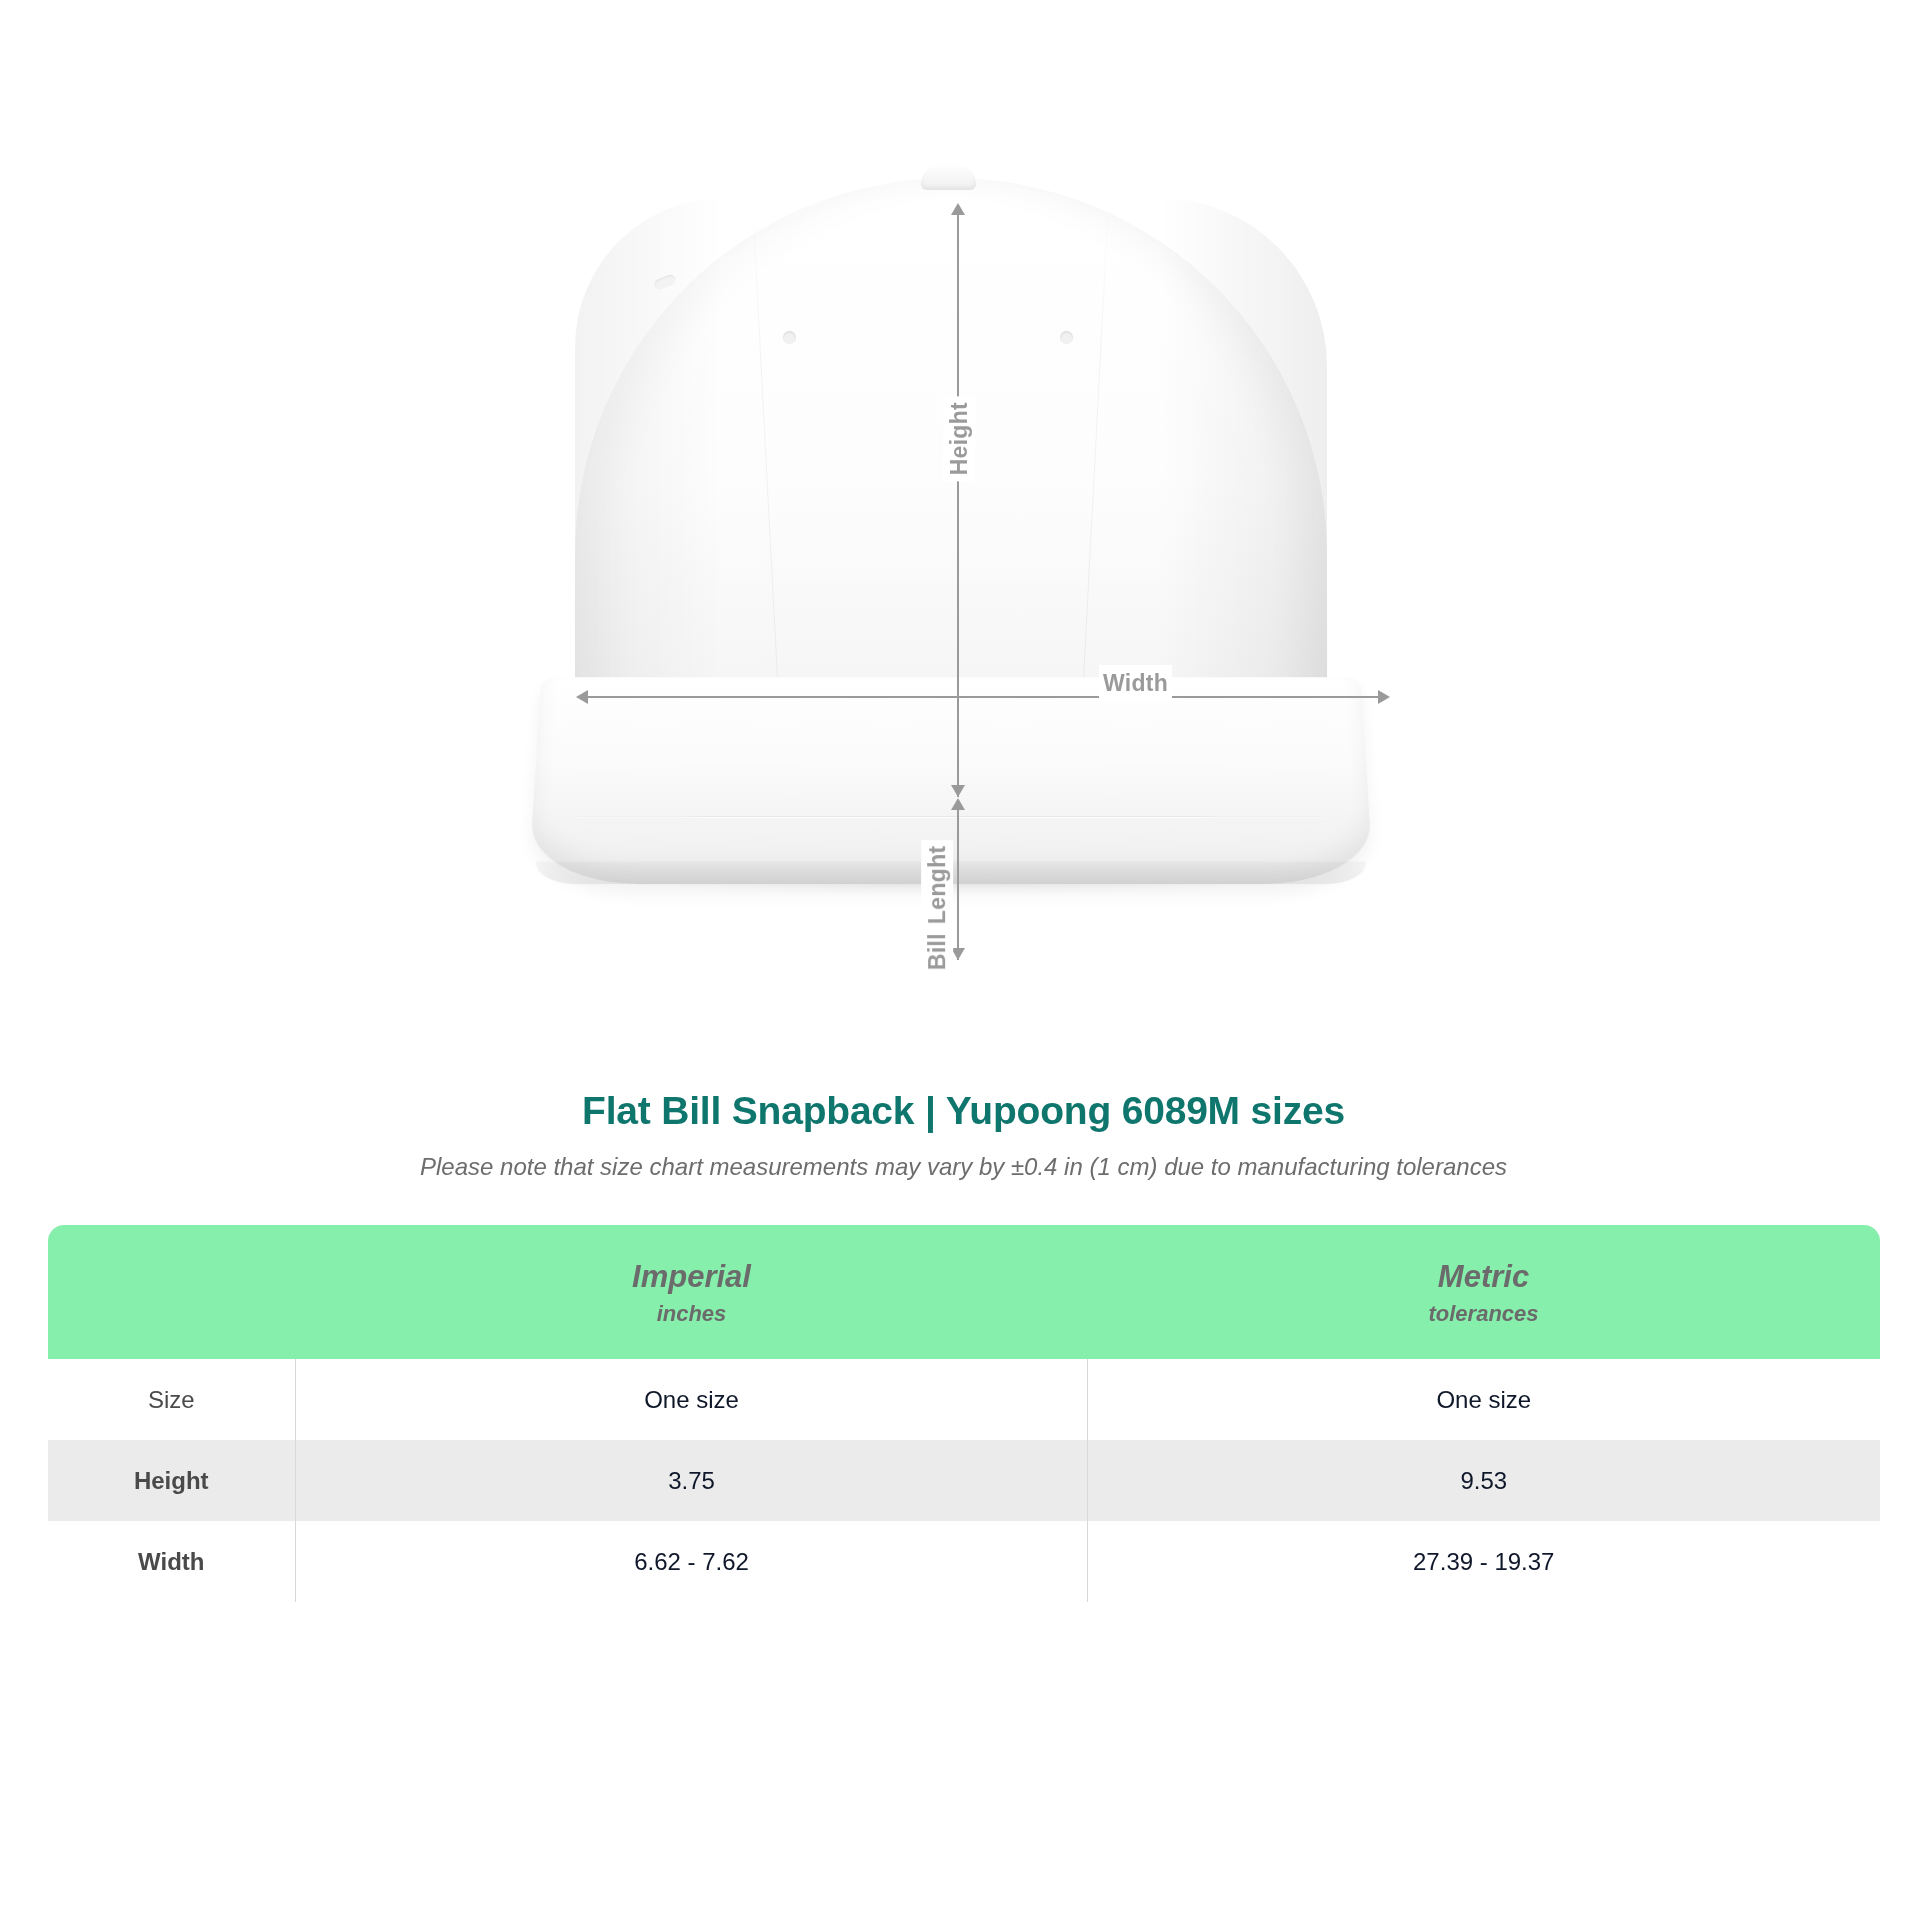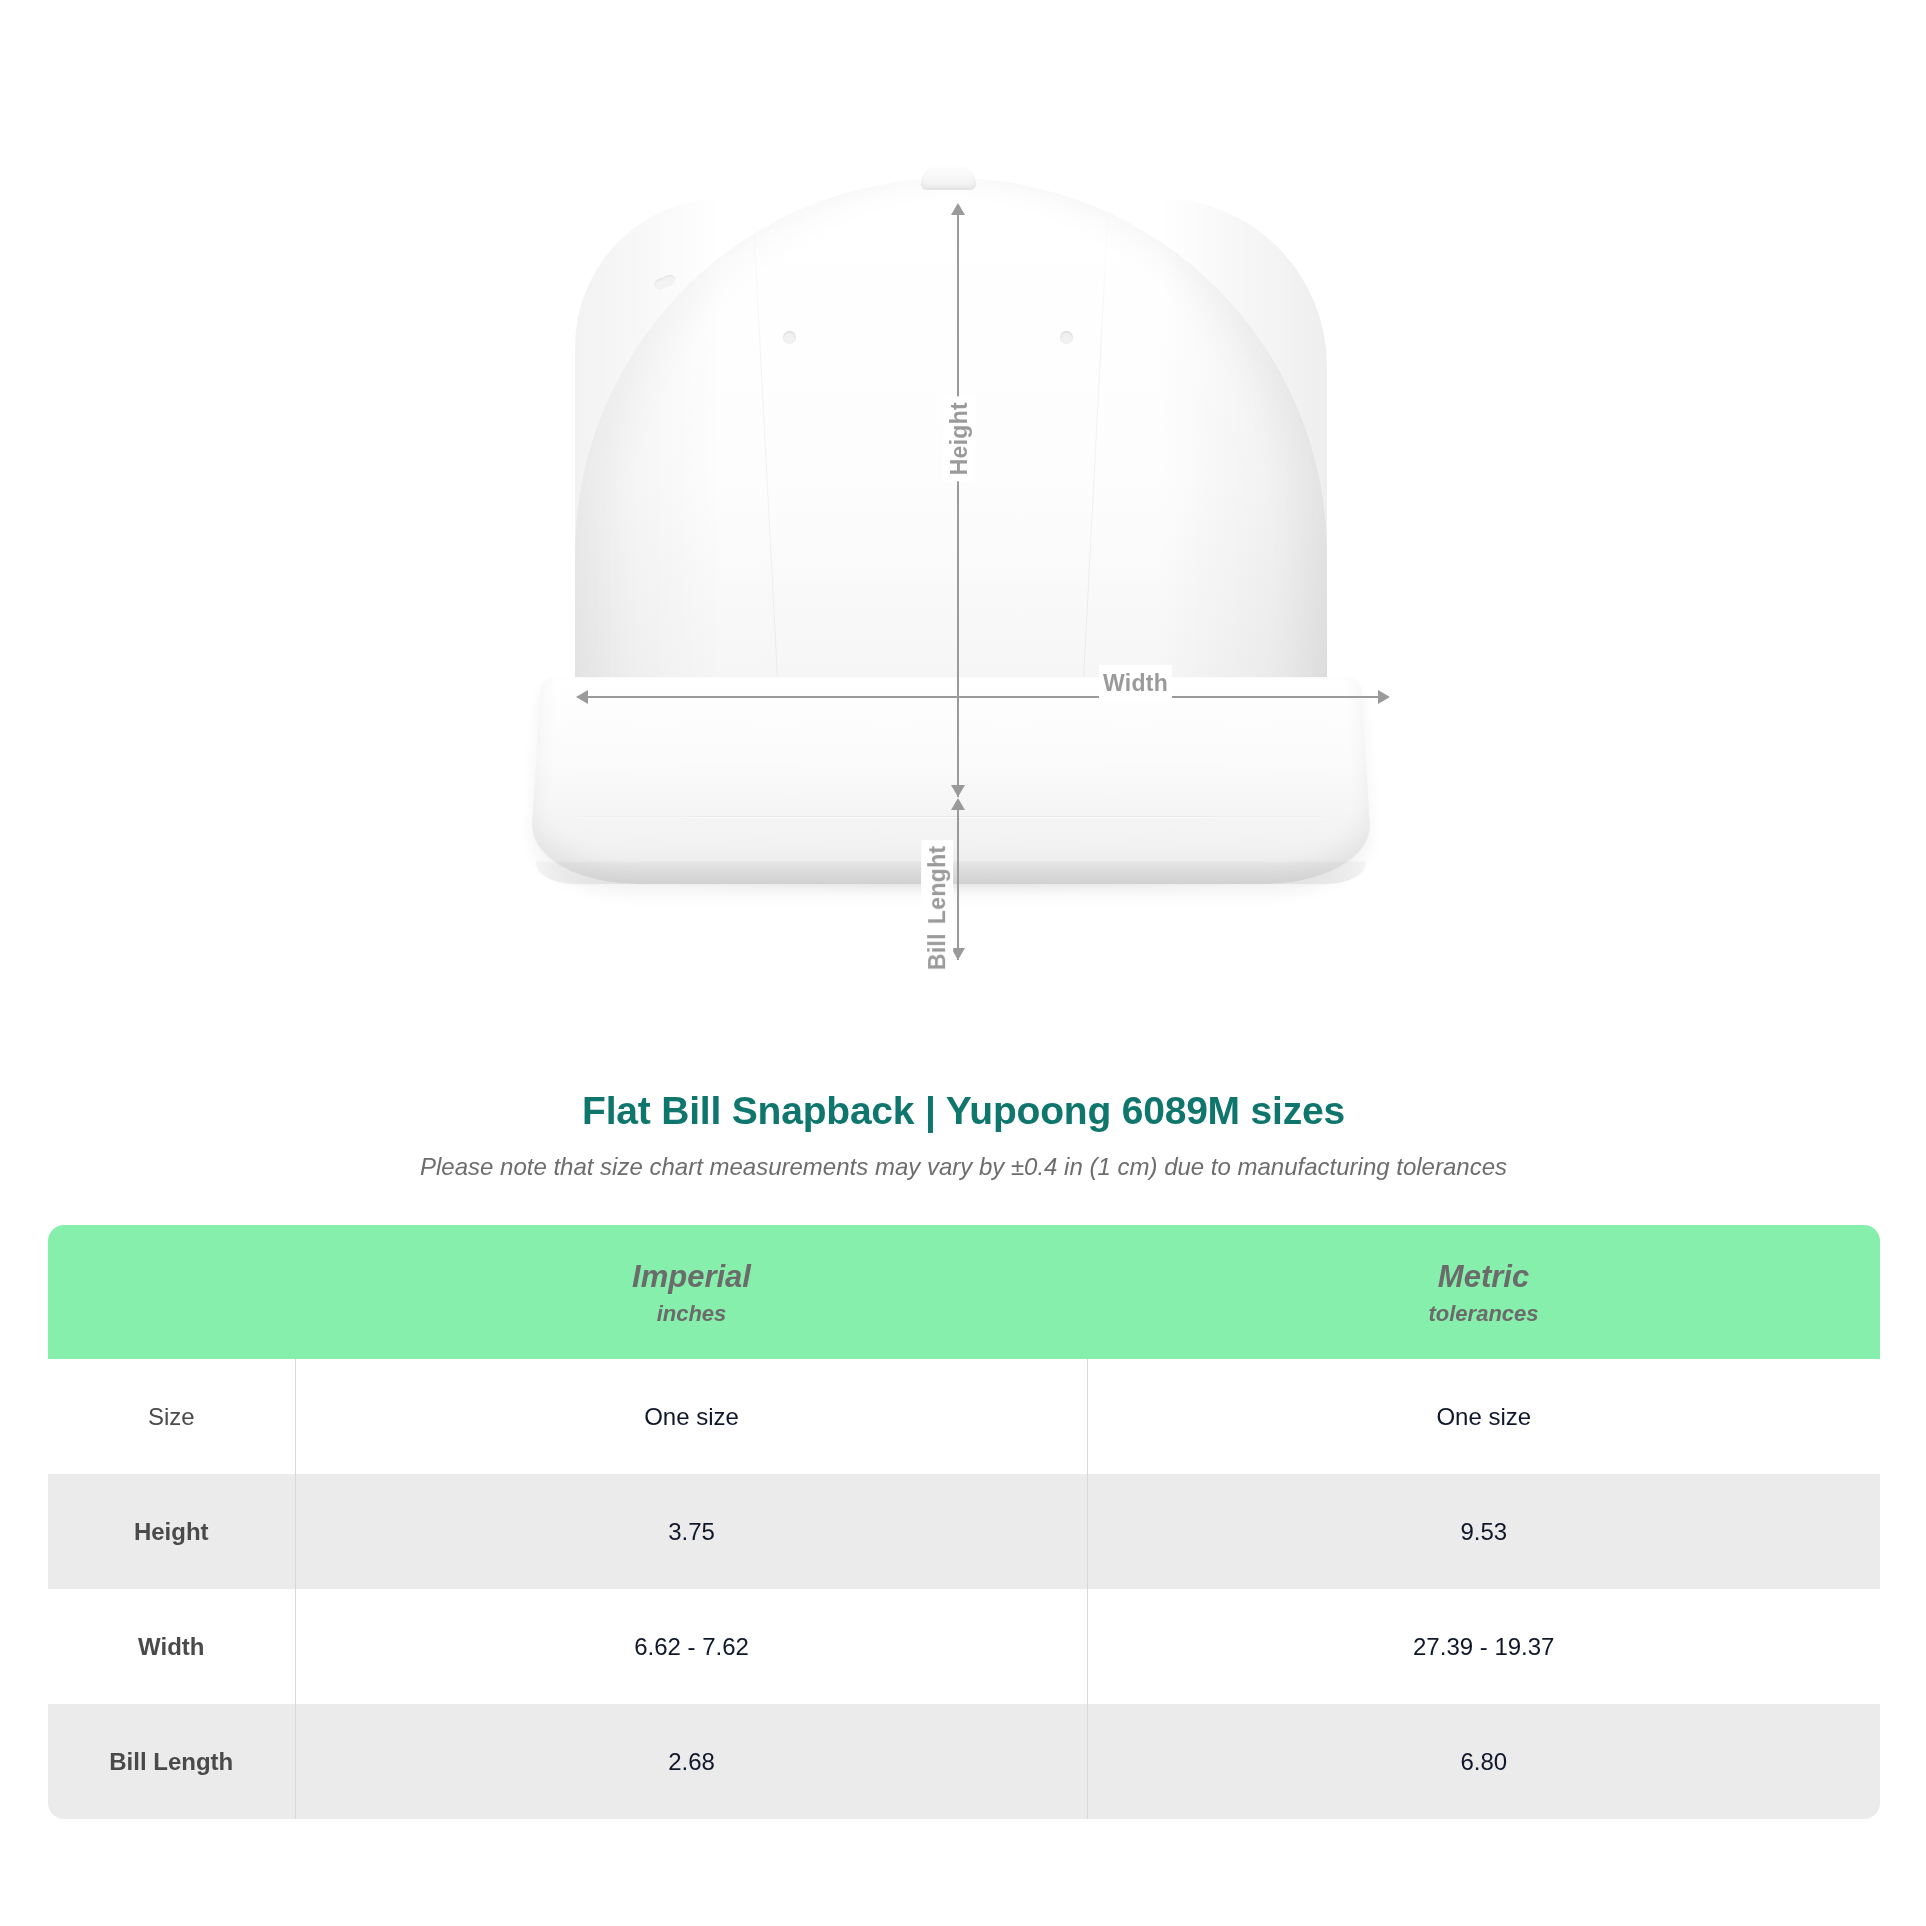--- a/index.html
+++ b/index.html
@@ -243,21 +243,21 @@
   .row-label {
     font-size: 24px;
     font-weight: bold;
     color: #4a4a4a;
   }
   .row-label.light { font-weight: normal; }
   .cell-val {
     font-size: 24px;
     color: #0f172a;
   }
-  tbody tr { height: 115px; }
+  tbody tr { height: 81px; }
   tbody tr.shaded td { background: #ebebeb; }
   tbody tr.plain td { background: #ffffff; }
 
   tbody td.col-imperial { border-left: 1px solid #d8d8d8; }
   tbody td.col-metric  { border-left: 1px solid #d8d8d8; }
 
   tbody tr:last-child td:first-child { border-radius: 0 0 0 16px; }
   tbody tr:last-child td:last-child  { border-radius: 0 0 16px 0; }
 
   .col-size   { width: 248px; }
@@ -338,22 +338,17 @@
       <tr class="shaded">
         <td class="row-label">Height</td>
         <td class="cell-val col-imperial">3.75</td>
         <td class="cell-val col-metric">9.53</td>
       </tr>
       <tr class="plain">
         <td class="row-label">Width</td>
         <td class="cell-val col-imperial">6.62 - 7.62</td>
         <td class="cell-val col-metric">27.39 - 19.37</td>
       </tr>
-      <tr class="shaded">
-        <td class="row-label">Bill Length</td>
-        <td class="cell-val col-imperial">2.68</td>
-        <td class="cell-val col-metric">6.80</td>
-      </tr>
     </tbody>
   </table>
 
 </div>
 
 
 </body></html>

